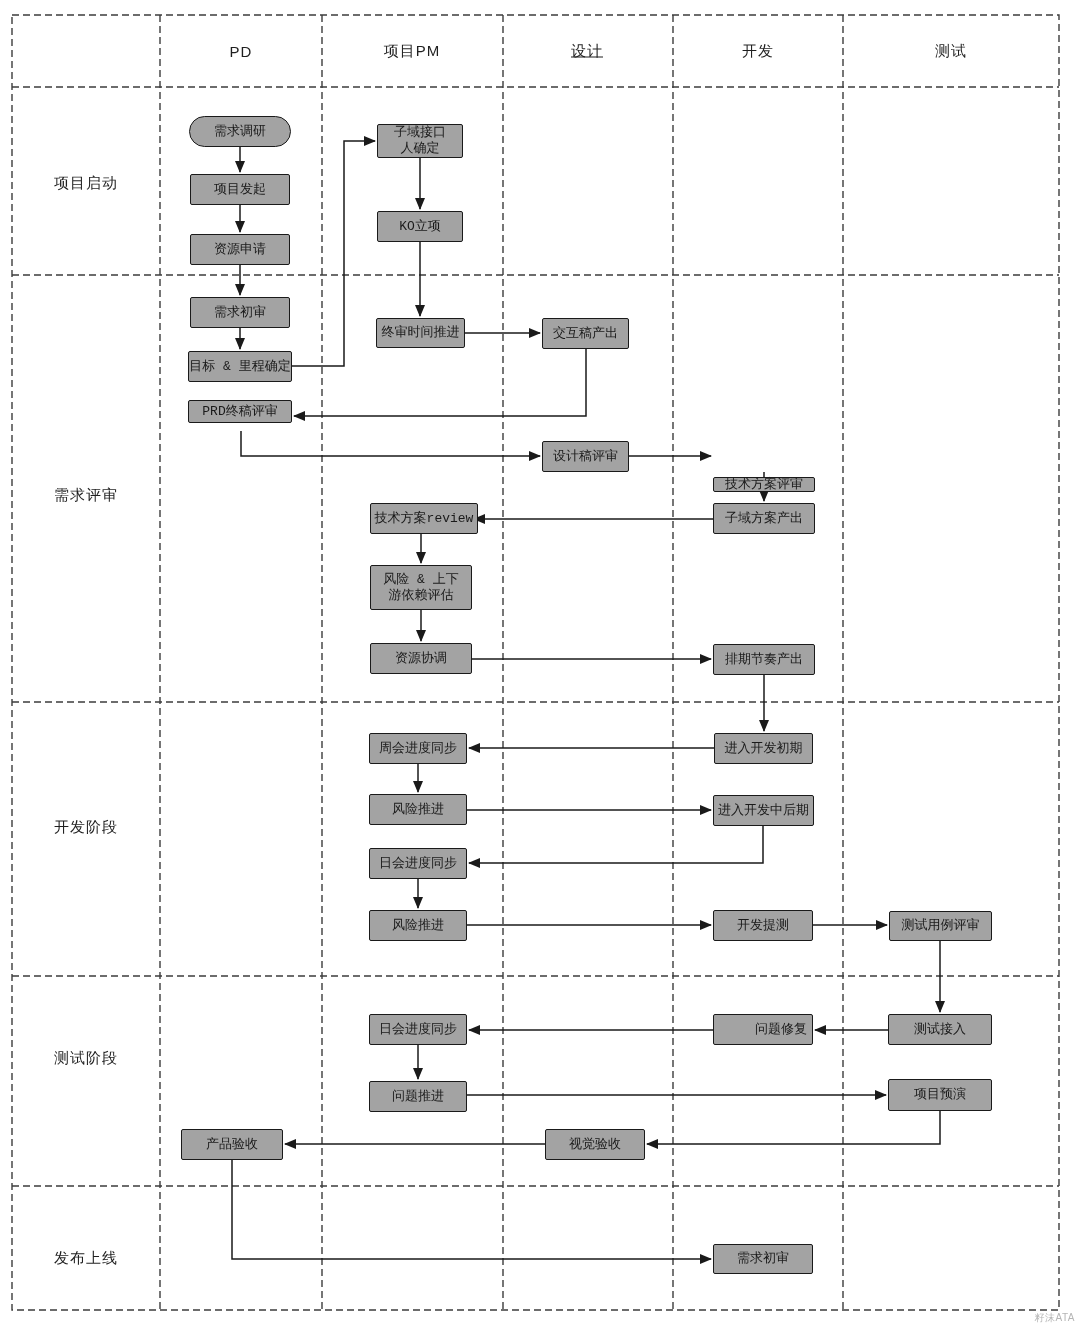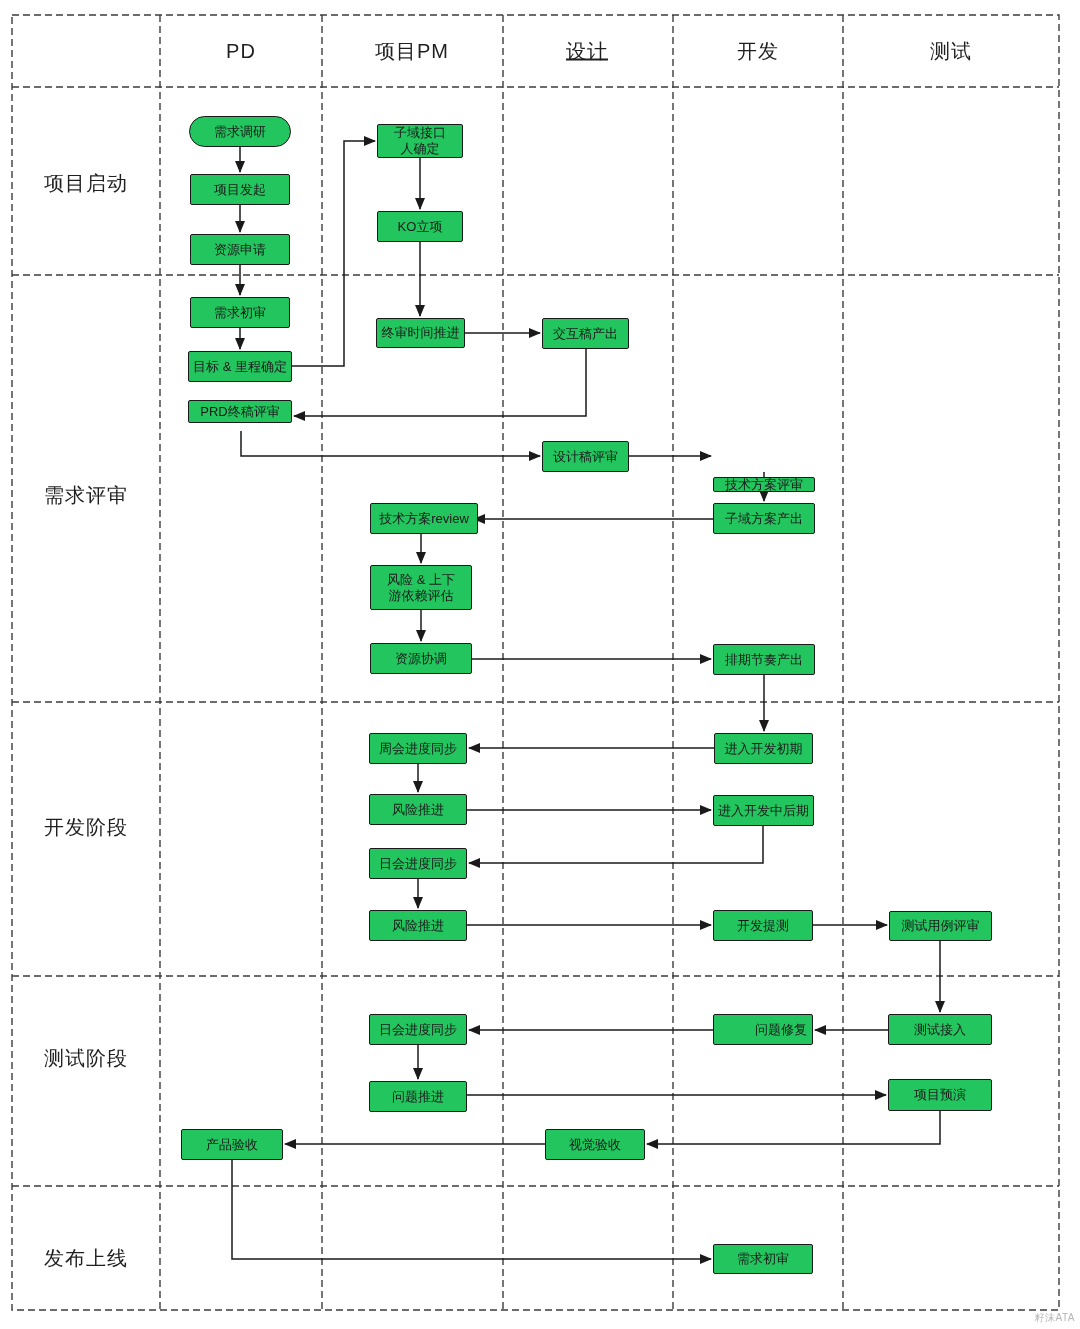--- a/index.html
+++ b/index.html
@@ -11,37 +11,38 @@
     font-family: "Liberation Sans", "DejaVu Sans", sans-serif;
     color: #1a1a1a;
     overflow: hidden;
   }
   #diagram-svg { position: absolute; left: 0; top: 0; z-index: 1; }
   .lane-line { stroke: #3c3c3c; stroke-width: 1.4; stroke-dasharray: 7 4; fill: none; }
   .edge { stroke: #1a1a1a; stroke-width: 1.5; fill: none; }
   .node {
     position: absolute;
     box-sizing: border-box;
-    background: #22c55e;
+    background: #a3a3a3;
     border: 1.4px solid #1a1a1a;
     border-radius: 2px;
     display: flex;
     align-items: center;
     justify-content: center;
     text-align: center;
     font-size: 13px;
     line-height: 1.2;
     white-space: pre-line;
     z-index: 2;
+    font-family: Liberation Mono, monospace;
   }
   .node.stadium { border-radius: 16px; }
   .col-header, .row-label {
     position: absolute;
     transform: translate(-50%, -50%);
-    font-size: 20px;
+    font-size: 15px;
     letter-spacing: 1px;
     white-space: nowrap;
     z-index: 2;
     color: #1f1f1f;
   }
   .watermark {
     position: absolute;
     top: 1311px;
     right: 5px;
     font-size: 10px;

